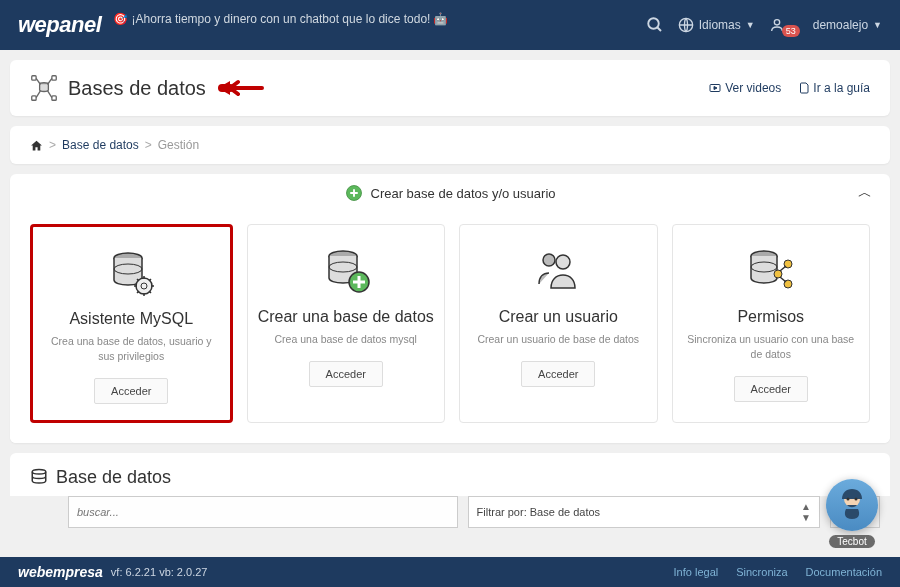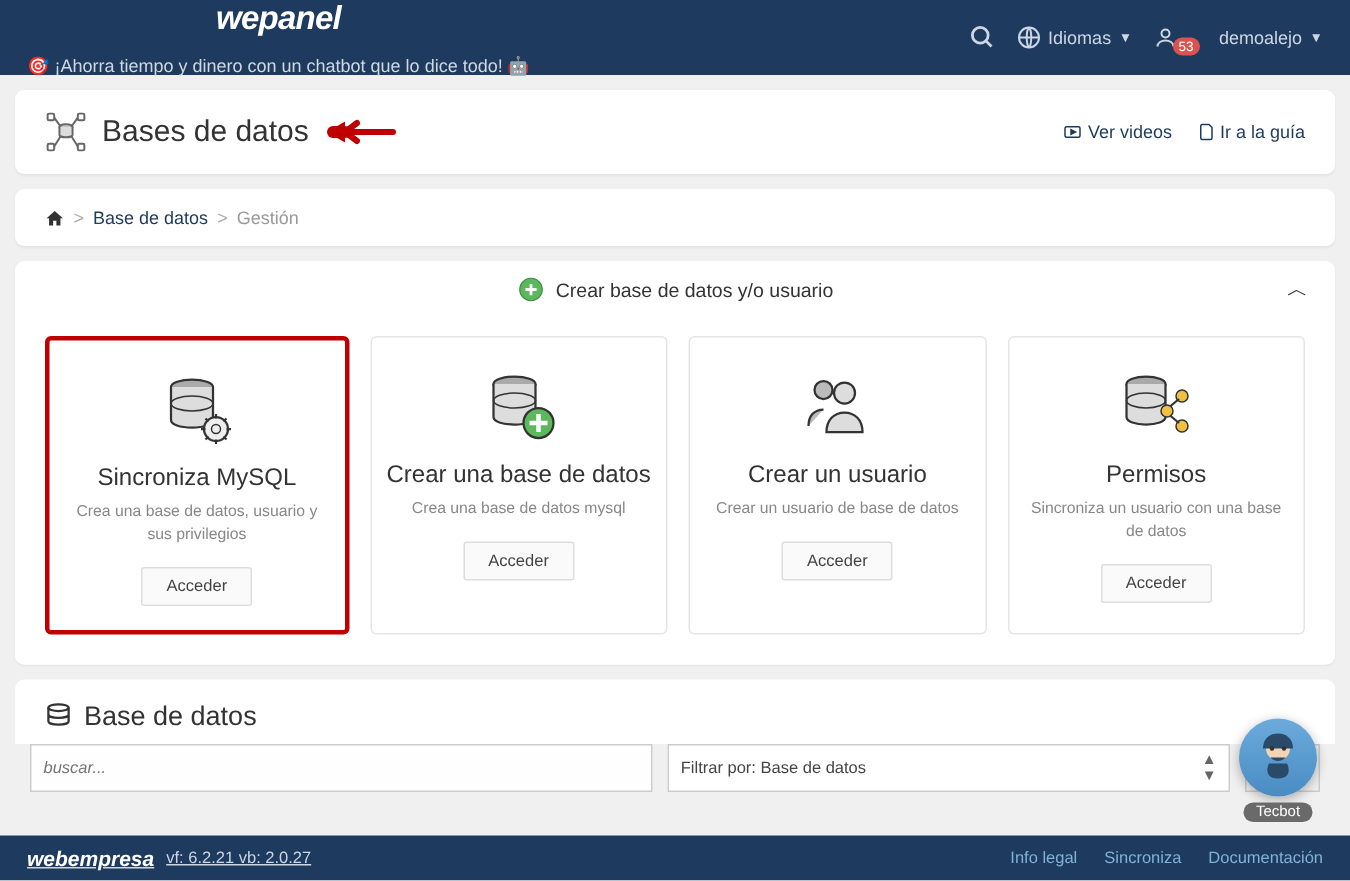--- a/index.html
+++ b/index.html
@@ -1,20 +1,20 @@
 <!DOCTYPE html>
 <html><head>
 <meta charset="utf-8">
 <style>
 * { box-sizing: border-box; margin: 0; padding: 0; }
 body { font-family: -apple-system, BlinkMacSystemFont, "Segoe UI", Arial, sans-serif; background: #f0f0f0; width: 900px; height: 587px; overflow: hidden; position: relative; }
 
 
 .header { background: #1e3a5f; color: #fff; height: 50px; display: flex; align-items: center; padding: 0 18px; justify-content: space-between; }
-.header-left { display: flex; align-items: center; gap: 12px; flex-direction: column; }
+.header-left { display: flex; align-items: flex-start; gap: 12px; }
 .logo { font-style: italic; font-weight: bold; font-size: 22px; letter-spacing: -0.5px; }
 .tagline { font-size: 12px; color: #d0d8e0; }
 .header-right { display: flex; align-items: center; gap: 14px; }
 .header-link { color: #cdd7e3; font-size: 12px; display: flex; align-items: center; gap: 5px; cursor: pointer; }
 .badge { background: #d9534f; color: #fff; border-radius: 8px; font-size: 9px; padding: 1px 4px; position: relative; top: 6px; left: -8px; }
 
 
 .main { padding: 10px; }
 .panel { background: #fff; border-radius: 6px; padding: 14px 20px; margin-bottom: 10px; box-shadow: 0 1px 2px rgba(0,0,0,0.05); }
 
@@ -40,27 +40,27 @@
 .card.highlight { border: 3px solid #c00000; }
 .card-icon { height: 60px; display: flex; align-items: center; justify-content: center; margin-bottom: 6px; }
 .card-title { font-size: 16px; color: #333; margin-bottom: 6px; line-height: 1.2; }
 .card-desc { font-size: 10.5px; color: #888; line-height: 1.4; margin-bottom: 14px; }
 .card-btn { background: #fafafa; border: 1px solid #ddd; padding: 6px 16px; font-size: 11px; color: #444; cursor: pointer; border-radius: 2px; }
 
 
 .section-title-row { background: #fff; border-radius: 6px 6px 0 0; padding: 14px 20px 8px; display: flex; align-items: center; gap: 8px; margin-top: 10px; }
 .section-title { font-size: 18px; color: #333; font-weight: 400;}
 .filter-row { display: flex; gap: 10px; padding: 0 10px; }
-.search-input { flex: 1; border: 1px solid #ccc; padding: 4px 8px; font-size: 11px; color: #888; font-style: italic; background: #fefefe; }
+.search-input { flex: 1; border: 1px solid #ccc; padding: 4px 8px; font-size: 11px; color: #888; font-style: italic; background: #fefefe; margin-left: 48px; }
 .filter-select { flex: 0.9; border: 1px solid #ccc; padding: 4px 8px; font-size: 11px; color: #444; background: #fff; }
 .page-select { width: 50px; border: 1px solid #ccc; padding: 4px; font-size: 11px; text-align: center; }
 
 
 .footer { position: absolute; bottom: 0; left: 0; right: 0; background: #1e3a5f; color: #cdd7e3; height: 30px; display: flex; align-items: center; justify-content: space-between; padding: 0 18px; font-size: 11px; }
-.footer-left { display: flex; align-items: center; gap: 8px; text-decoration: underline; }
+.footer-left { display: flex; align-items: center; gap: 8px; }
 .footer-logo { font-style: italic; font-weight: bold; font-size: 14px; color: #fff; }
 .footer-links { display: flex; gap: 18px; }
 .footer-links span { color: #7fb3d5; cursor: pointer; }
 
 
 .tecbot { position: absolute; right: 22px; bottom: 38px; text-align: center; cursor: pointer; }
 .tecbot-avatar { width: 52px; height: 52px; border-radius: 50%; background: linear-gradient(#6babdc,#4a8bc2); display: flex; align-items: center; justify-content: center; box-shadow: 0 2px 8px rgba(0,0,0,0.3); }
 .tecbot-label { background: #6a6a6a; color: #fff; font-size: 10px; padding: 1px 8px; border-radius: 8px; margin-top: -4px; display: inline-block; }
 
 svg { display: block; }
@@ -175,21 +175,21 @@
         <div class="card-icon">
           <svg width="54" height="54" viewBox="0 0 54 54">
               <ellipse cx="24" cy="12" rx="14" ry="5" fill="#aaa" stroke="#333" stroke-width="1.5"></ellipse>
               <path d="M10 12v22c0 3 6 5 14 5s14-2 14-5V12" fill="#ddd" stroke="#333" stroke-width="1.5"></path>
               <ellipse cx="24" cy="23" rx="14" ry="5" fill="none" stroke="#333" stroke-width="1"></ellipse>
               <circle cx="40" cy="40" r="8" fill="#eee" stroke="#333" stroke-width="1.5"></circle>
               <circle cx="40" cy="40" r="3" fill="none" stroke="#333"></circle>
               <path d="M40 30v3M40 47v3M30 40h3M47 40h3M33 33l2 2M45 45l2 2M47 33l-2 2M35 45l-2 2" stroke="#333" stroke-width="1.5"></path>
             </svg>
         </div>
-        <div class="card-title">Sincroniza MySQL</div>
+        <div class="card-title">Asistente MySQL</div>
         <div class="card-desc">Crea una base de datos, usuario y sus privilegios</div>
         <button class="card-btn">Acceder</button>
       </div>
 
       <div class="card">
         <div class="card-icon">
           <svg width="54" height="54" viewBox="0 0 54 54">
               <ellipse cx="24" cy="12" rx="14" ry="5" fill="#aaa" stroke="#333" stroke-width="1.5"></ellipse>
               <path d="M10 12v22c0 3 6 5 14 5s14-2 14-5V12" fill="#ddd" stroke="#333" stroke-width="1.5"></path>
               <ellipse cx="24" cy="23" rx="14" ry="5" fill="none" stroke="#333" stroke-width="1"></ellipse>

